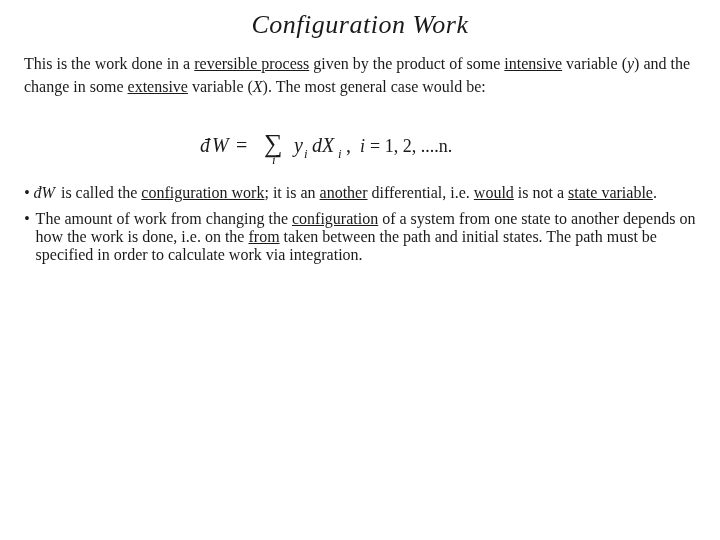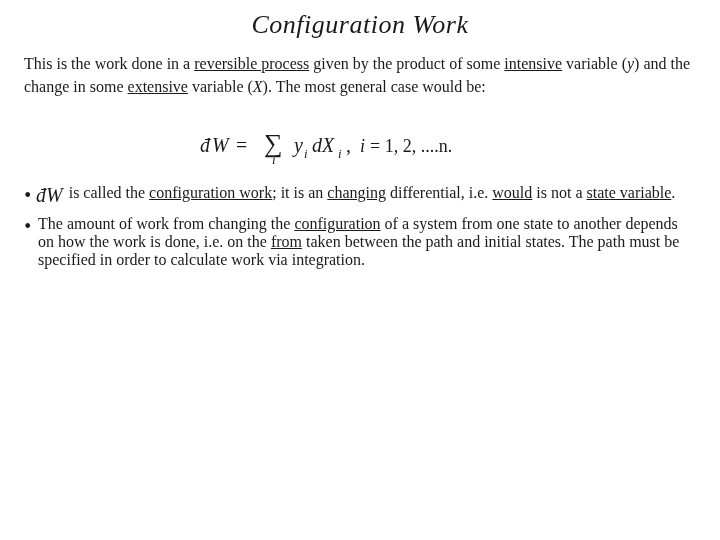--- a/index.html
+++ b/index.html
@@ -59,21 +59,21 @@
     }
 
     .bullet-item {
       display: flex;
       align-items: flex-start;
       width: 100%;
       margin-bottom: 8px;
     }
 
     .bullet-symbol {
-      font-size: 20px;
+      font-size: 16px;
       margin-right: 2px;
       flex-shrink: 0;
       font-style: italic;
       white-space: nowrap;
     }
 
     .bullet-content {
       flex: 1;
       text-align: left;
     }
@@ -114,21 +114,21 @@
       <text x="156" y="36" font-family="Times New Roman, serif" font-size="20" fill="#1a1a1a">,</text>
 
       <text x="170" y="36" font-family="Times New Roman, serif" font-size="18" font-style="italic" fill="#1a1a1a">i</text>
       <text x="180" y="36" font-family="Times New Roman, serif" font-size="18" fill="#1a1a1a"> = 1, 2, ....n.</text>
     </svg>
   </div>
 
   <div class="bullet-item">
     <span class="bullet-symbol">•&nbsp;<span class="italic">đW</span></span>
     <span class="bullet-content">
-      <span>&nbsp;is called the </span><span class="underline">configuration work</span><span>; it is an </span><span class="underline">changing</span><span> differential, i.e. </span><span class="underline">would</span><span> is not a </span><span class="underline">state variable</span><span>.</span>
+      <span>&nbsp;is called the </span><span class="underline">configuration work</span><span>; it is an </span><span class="underline">another</span><span> differential, i.e. </span><span class="underline">would</span><span> is not a </span><span class="underline">state variable</span><span>.</span>
     </span>
   </div>
 
   <div class="bullet-item">
     <span class="bullet-symbol">•&nbsp;</span>
     <span class="bullet-content">
       <span>The amount of work from changing the </span><span class="underline">configuration</span><span> of a system from one state to another depends on how the work is done, i.e. on the </span><span class="underline">from</span><span> taken between the path and initial states. The path must be specified in order to calculate work via integration.</span>
     </span>
   </div>
 

